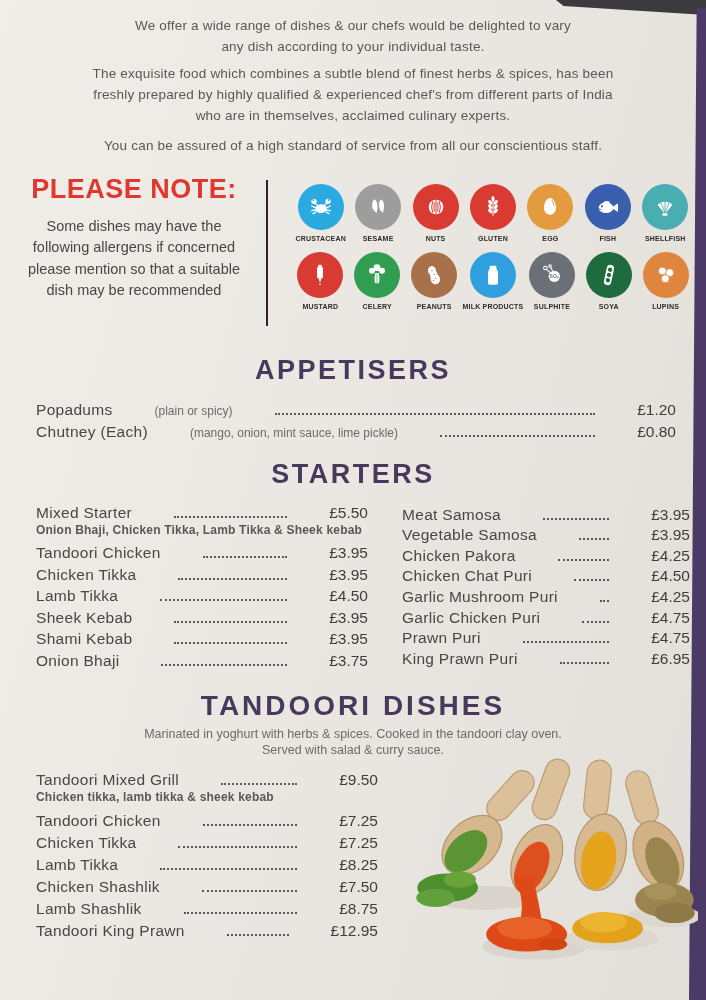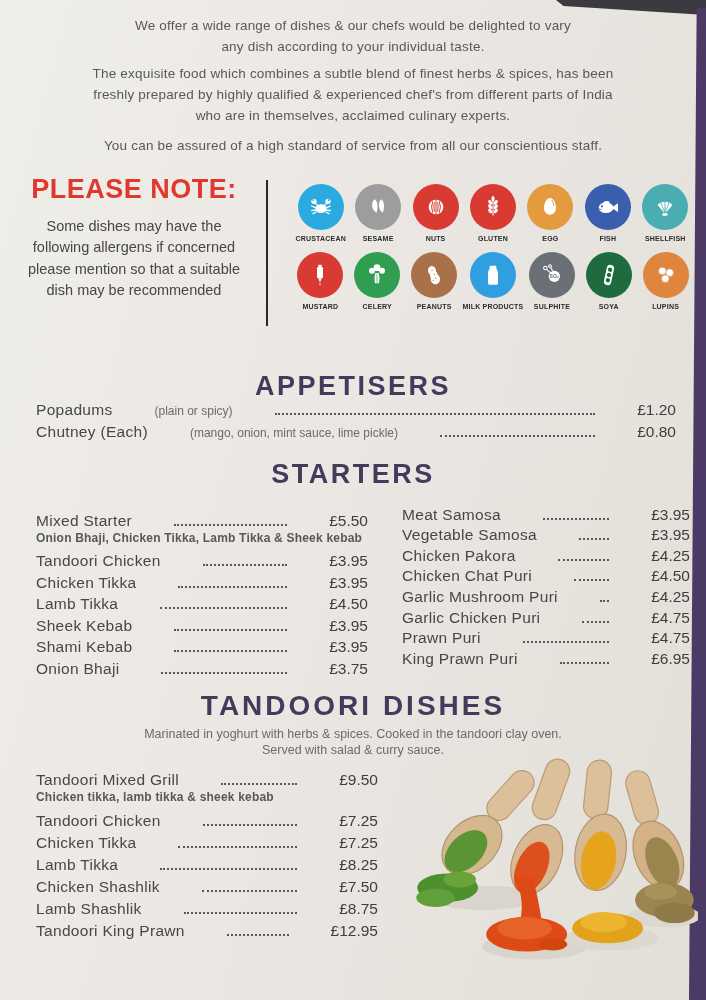--- a/index.html
+++ b/index.html
@@ -29,35 +29,35 @@
   .allergens { position:absolute; left:292px; top:184px; width:402px; }
   .al-row { display:grid; grid-template-columns:repeat(7,1fr); }
   .al-row.second { margin-top:10px; }
   .al { display:flex; flex-direction:column; align-items:center; }
   .al-c { width:46px; height:46px; border-radius:50%; display:flex; align-items:center; justify-content:center; }
   .al-c svg { width:32px; height:32px; display:block; }
   .al-l { margin-top:5px; font-size:7px; font-weight:bold; color:#2b2b2b; letter-spacing:0.2px; white-space:nowrap; }
   svg text { font-family:"Liberation Sans", sans-serif; }
 
   .section-h { position:absolute; left:0; width:706px; text-align:center; font-size:27px; font-weight:600; letter-spacing:2.5px; }
-  .h-app { top:355px;margin-top:16px; }
+  .h-app { top:355px; }
   .h-str { top:459px; }
   .h-tan { top:690px; font-size:28px; letter-spacing:3px; }
 
   .rowlist .row { display:flex; align-items:flex-end;gap:36px; }
   .row .nm { font-size:15.5px; color:#474747; letter-spacing:0.3px; white-space:nowrap; }
   .row .small-note { font-size:12px; color:#6b6b6b; margin-left:6px; white-space:nowrap; position:relative; top:-1px; }
   .row .dots { flex:1; margin:0 6px 4px 6px; border-bottom:2px dotted #57575a; }
   .row .pr { font-size:15.5px; color:#3e3e3e; white-space:nowrap; }
   .desc { font-size:12px; color:#585858; line-height:1.25; margin:1px 0 3px 0; letter-spacing:0.2px;font-weight:bold; }
 
   .app-rows { position:absolute; left:36px; top:397px; width:640px; }
   .app-rows .row { height:22px; }
 
-  .st-left  { position:absolute; left:36px;  top:500px; width:332px;margin-top:8px; }
+  .st-left  { position:absolute; left:36px;  top:500px; width:332px; }
   .st-left  .row { height:21.5px; }
   .st-right { position:absolute; left:370px; top:503px; width:320px; }
   .st-right .row { height:20.6px;margin-left:32px; }
 
   .tan-sub { position:absolute; top:726px; left:0; width:706px; text-align:center; font-size:12.5px; line-height:1.3; color:#6b6b6b; }
   .tan-list { position:absolute; left:36px; top:767px; width:342px; }
   .tan-list .row { height:22px; }
 
   .spices { position:absolute; left:412px; top:756px; width:286px; height:238px; }
 </style>

